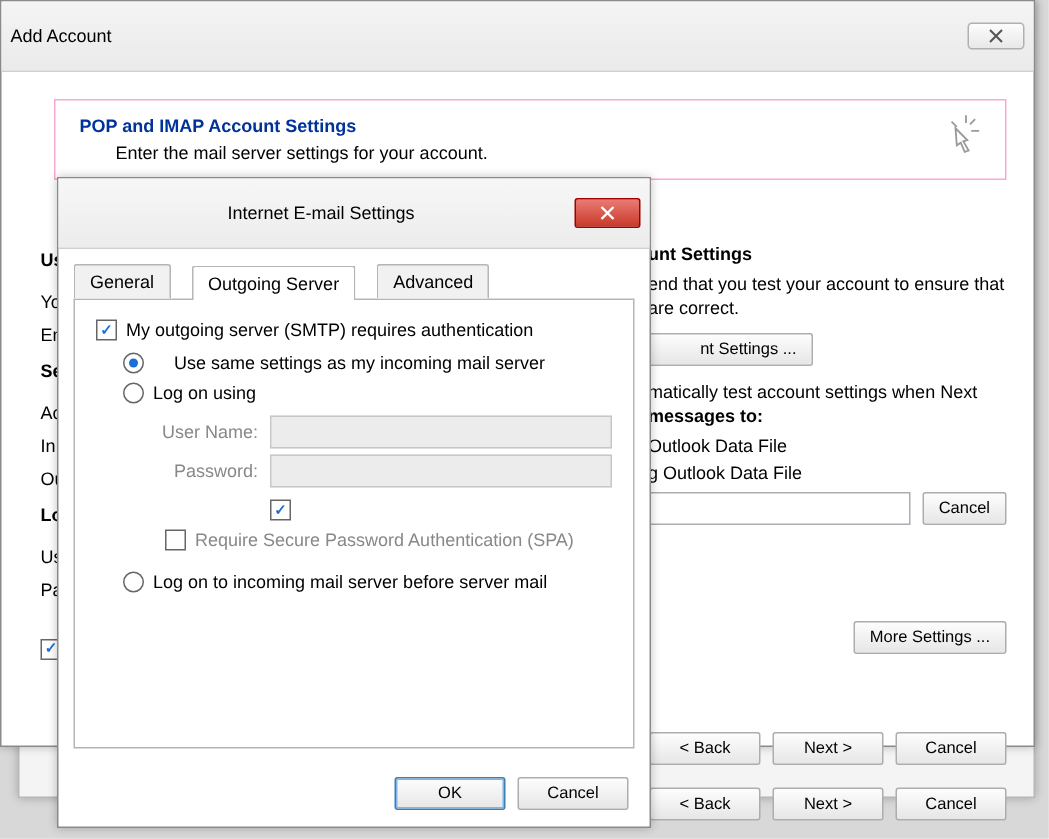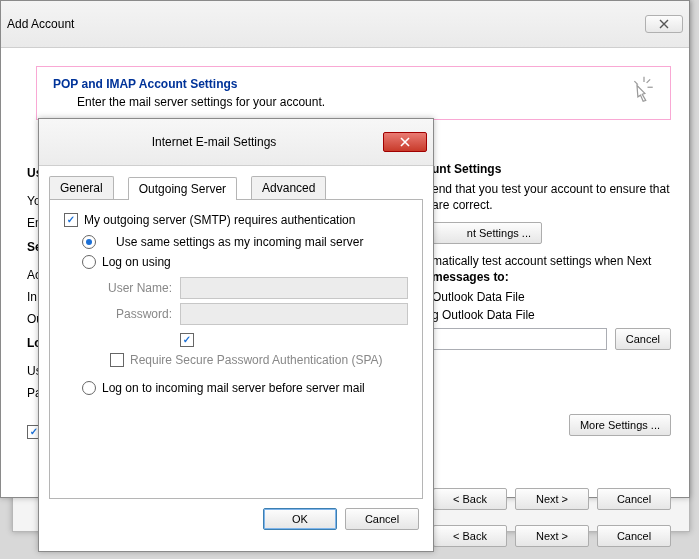--- a/index.html
+++ b/index.html
@@ -168,21 +168,21 @@
   height: 18px;
   border: 1px solid #abadb3;
   background: #fff;
 }
 .text-input[disabled] {
   background: #ececec;
   border-color:#c7c7c7;
 }
 .dialog-footer {
   position: absolute;
-  bottom: 21px;
+  bottom: 11px;
   right: 14px;
   display: flex;
   gap: 8px;
   border-radius: 10px;
 }
 .close-red {
   width: 42px; height: 18px;
   border-radius: 2px;
   border: 1px solid #a00000;
   background: linear-gradient(#e97b73,#c83a2a);

